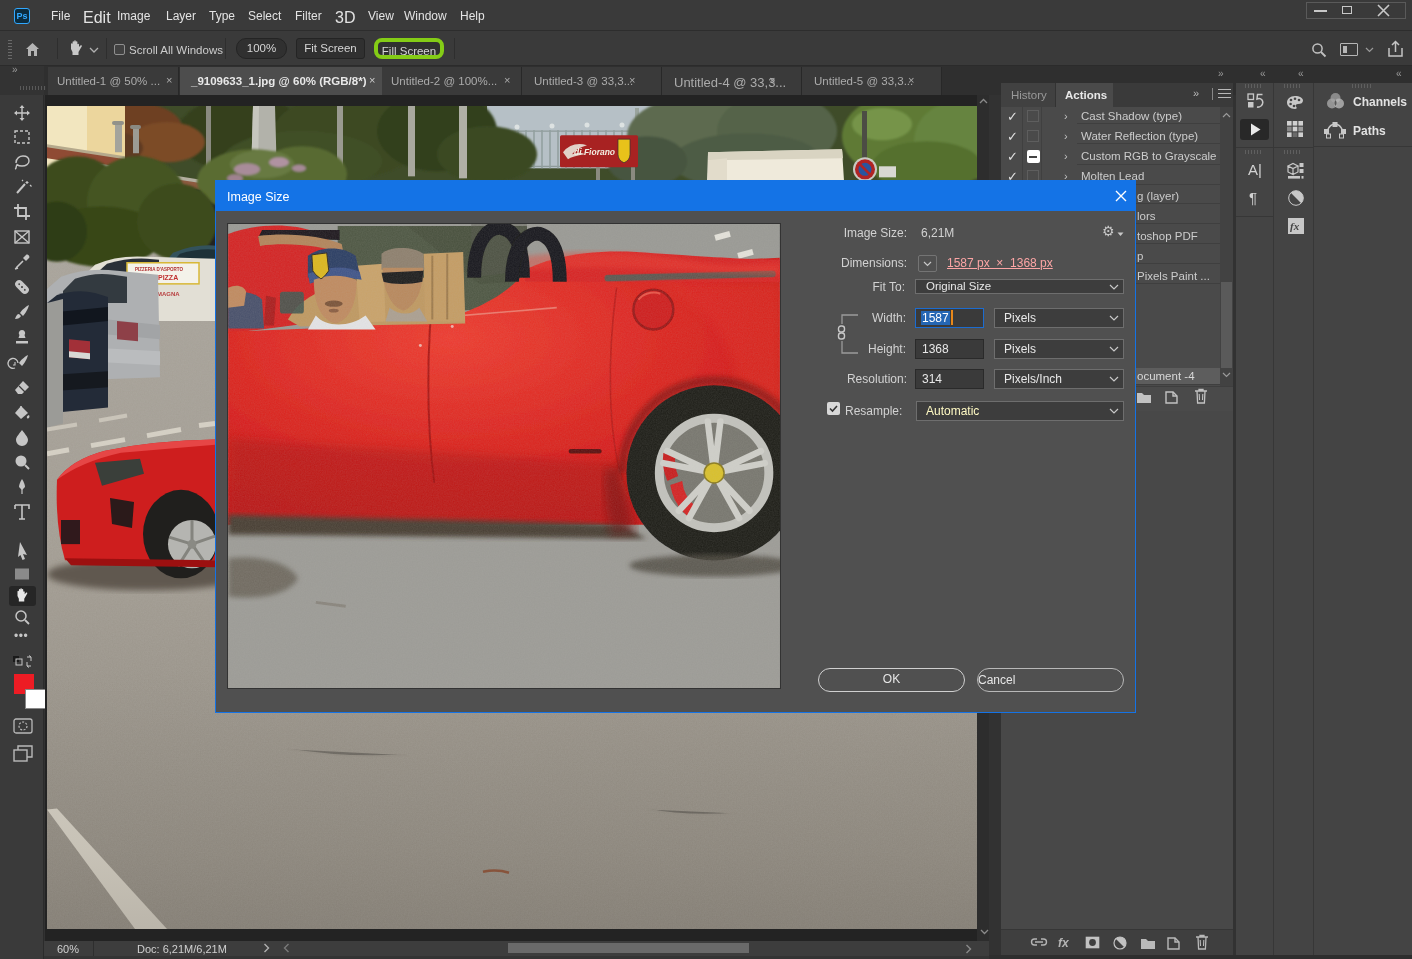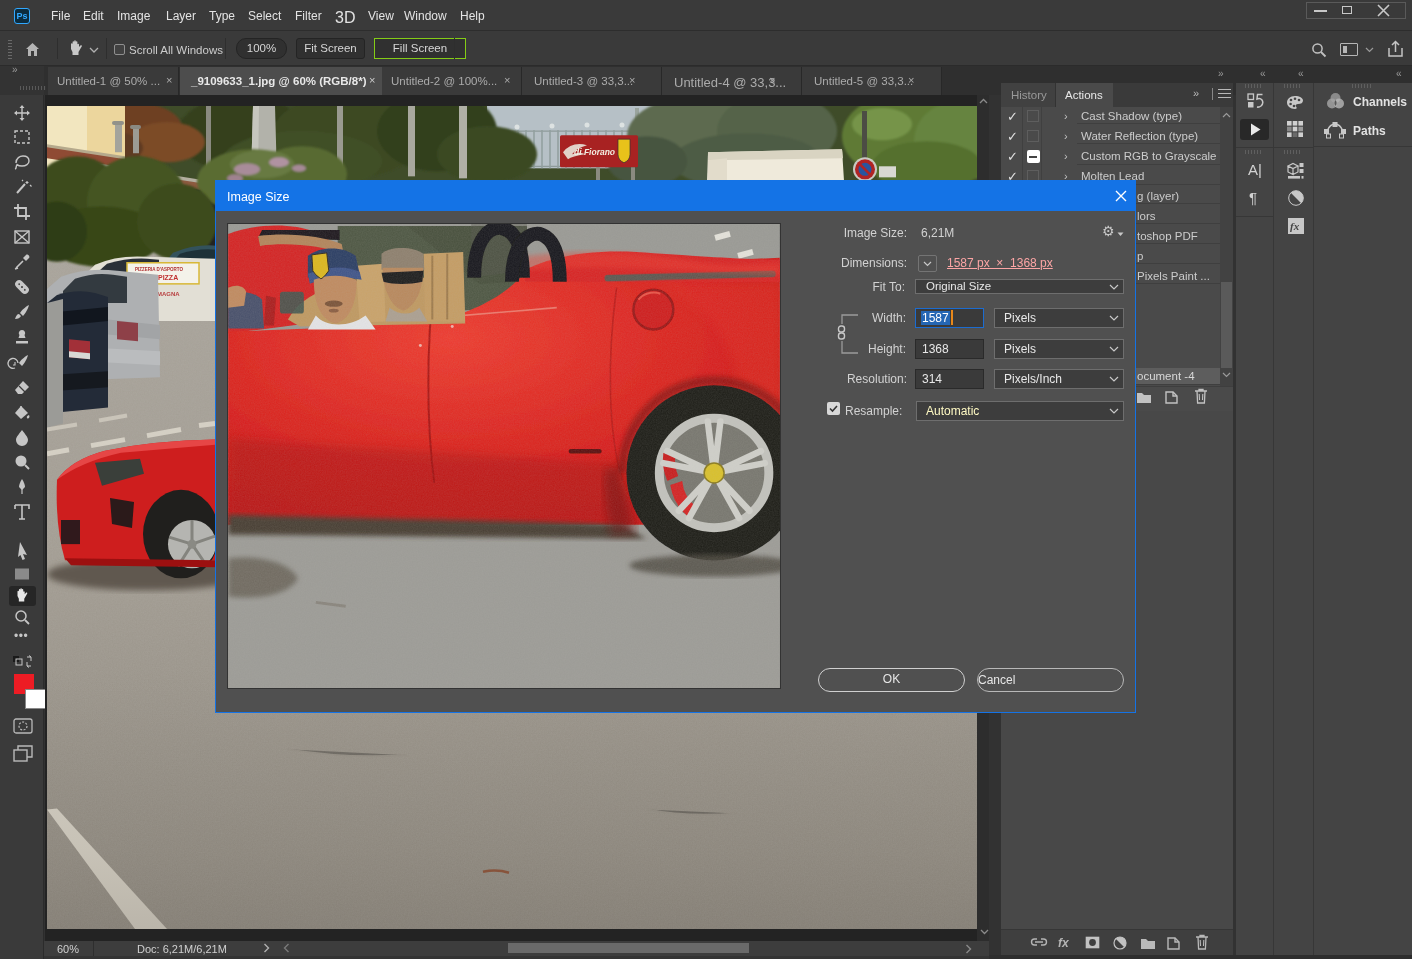--- a/index.html
+++ b/index.html
@@ -8,21 +8,21 @@
 #app *{position:absolute;box-sizing:border-box;}
 .t{white-space:nowrap;}
 </style>
 </head>
 <body>
 <div id="app">
 
 <div style="left:0;top:0;width:1412px;height:30px;background:#3a3a3a;"></div>
 <div style="left:14px;top:8px;width:16px;height:16px;background:#0d2c3e;border:1px solid #31a8ff;border-radius:3px;color:#31a8ff;font-size:9px;font-weight:bold;text-align:center;line-height:14px;">Ps</div>
 <div class="t" style="left:51px;top:9px;font-size:12px;color:#e3e3e3;">File</div>
-<div class="t" style="left:83px;top:9px;font-size:12px;color:#e3e3e3;">Edit</div>
+<div class="t" style="left:83px;top:9px;font-size:16px;color:#e3e3e3;">Edit</div>
 <div class="t" style="left:117px;top:9px;font-size:12px;color:#e3e3e3;">Image</div>
 <div class="t" style="left:166px;top:9px;font-size:12px;color:#e3e3e3;">Layer</div>
 <div class="t" style="left:209px;top:9px;font-size:12px;color:#e3e3e3;">Type</div>
 <div class="t" style="left:248px;top:9px;font-size:12px;color:#e3e3e3;">Select</div>
 <div class="t" style="left:295px;top:9px;font-size:12px;color:#e3e3e3;">Filter</div>
 <div class="t" style="left:335px;top:9px;font-size:16px;color:#e3e3e3;">3D</div>
 <div class="t" style="left:368px;top:9px;font-size:12px;color:#e3e3e3;">View</div>
 <div class="t" style="left:404px;top:9px;font-size:12px;color:#e3e3e3;">Window</div>
 <div class="t" style="left:460px;top:9px;font-size:12px;color:#e3e3e3;">Help</div>
 
@@ -44,21 +44,21 @@
     </svg>
 <svg style="left:89px;top:47px;" width="10" height="6" viewBox="0 0 10 6">
       <path d="M1,1 L5,5 L9,1" stroke="#b0b0b0" stroke-width="1.3" fill="none"></path>
     </svg>
 <div style="left:106px;top:38px;width:1px;height:21px;background:#2e2e2e;"></div>
 <div style="left:114px;top:44px;width:11px;height:11px;border:1px solid #8f8f8f;border-radius:2px;background:#414141;"></div>
 <div class="t" style="left:129px;top:44px;font-size:11.5px;color:#cccccc;">Scroll All Windows</div>
 <div style="left:225px;top:38px;width:1px;height:21px;background:#2e2e2e;"></div>
 <div class="t" style="left:236px;top:38px;width:51px;height:21px;background:#303030;border:1px solid #242424;border-radius:10px;color:#d6d6d6;font-size:11.5px;text-align:center;line-height:19px;">100%</div>
 <div class="t" style="left:296px;top:38px;width:69px;height:21px;background:#303030;border:1px solid #242424;border-radius:3px;color:#d6d6d6;font-size:11.5px;text-align:center;line-height:19px;">Fit Screen</div>
-<div class="t" style="left:374px;top:38px;width:92px;height:21px;background:#303030;border:1px solid #84cc16;border-radius:0;color:#d6d6d6;font-size:11.5px;text-align:center;line-height:19px;">Fill Screen</div>
+<div class="t" style="left:374px;top:38px;width:70px;height:21px;background:#303030;border:4px solid #84cc16;border-radius:8px;color:#d6d6d6;font-size:11.5px;text-align:center;line-height:19px;">Fill Screen</div>
 <div style="left:454px;top:38px;width:1px;height:21px;background:#2e2e2e;"></div>
 <svg style="left:1311px;top:42px;" width="16" height="16" viewBox="0 0 16 16">
       <circle cx="6.5" cy="6.5" r="4.6" stroke="#c0c0c0" stroke-width="1.5" fill="none"></circle>
       <path d="M10,10 L14.5,14.5" stroke="#c0c0c0" stroke-width="1.8"></path>
     </svg>
 <div style="left:1340px;top:43px;width:18px;height:13px;border:1.5px solid #b6b6b6;border-radius:1px;"></div>
 <div style="left:1343px;top:46px;width:4px;height:7px;background:#b6b6b6;"></div>
 <svg style="left:1365px;top:47px;" width="9" height="6" viewBox="0 0 9 6">
       <path d="M1,1 L4.5,4.5 L8,1" stroke="#9a9a9a" stroke-width="1.2" fill="none"></path>
     </svg>
@@ -426,21 +426,21 @@
       <path d="M1,5 L4.5,1.5 L8,5" stroke="#8a8a8a" stroke-width="1.3" fill="none"></path>
     </svg>
 <svg style="left:980px;top:929px;" width="9" height="6" viewBox="0 0 9 6">
       <path d="M1,1 L4.5,4.5 L8,1" stroke="#8a8a8a" stroke-width="1.3" fill="none"></path>
     </svg>
 
 <div style="left:1001px;top:83px;width:232px;height:24px;background:#3a3a3a;"></div>
 <div style="left:1001px;top:83px;width:55px;height:24px;background:#414141;border-right:1px solid #333;"></div>
 <div class="t" style="left:1011px;top:89px;font-size:11.5px;color:#999999;">History</div>
 <div style="left:1056px;top:83px;width:57px;height:24px;background:#4a4a4a;"></div>
-<div class="t" style="left:1065px;top:89px;font-size:11.5px;color:#e8e8e8;font-weight:normal;">Actions</div>
+<div class="t" style="left:1065px;top:89px;font-size:11.5px;color:#e8e8e8;font-weight:bold;">Actions</div>
 <div class="t" style="left:1193px;top:87px;font-size:11px;color:#bbbbbb;">»</div>
 <div style="left:1212px;top:88px;width:1px;height:12px;background:#888;"></div>
 <div style="left:1218px;top:89px;width:13px;height:10px;background:repeating-linear-gradient(#b8b8b8 0 1.5px,#3a3a3a 1.5px 4px);"></div>
 <div style="left:1001px;top:107px;width:232px;height:279px;background:#4a4a4a;"></div>
 
 <div style="left:1022px;top:107px;width:1px;height:279px;background:#404040;"></div>
 <div style="left:1041px;top:107px;width:1px;height:279px;background:#404040;"></div>
 
 <div style="left:1077px;top:123px;width:143px;height:1px;background:#3f3f3f;"></div>
 <div style="left:1077px;top:143px;width:143px;height:1px;background:#3f3f3f;"></div>

